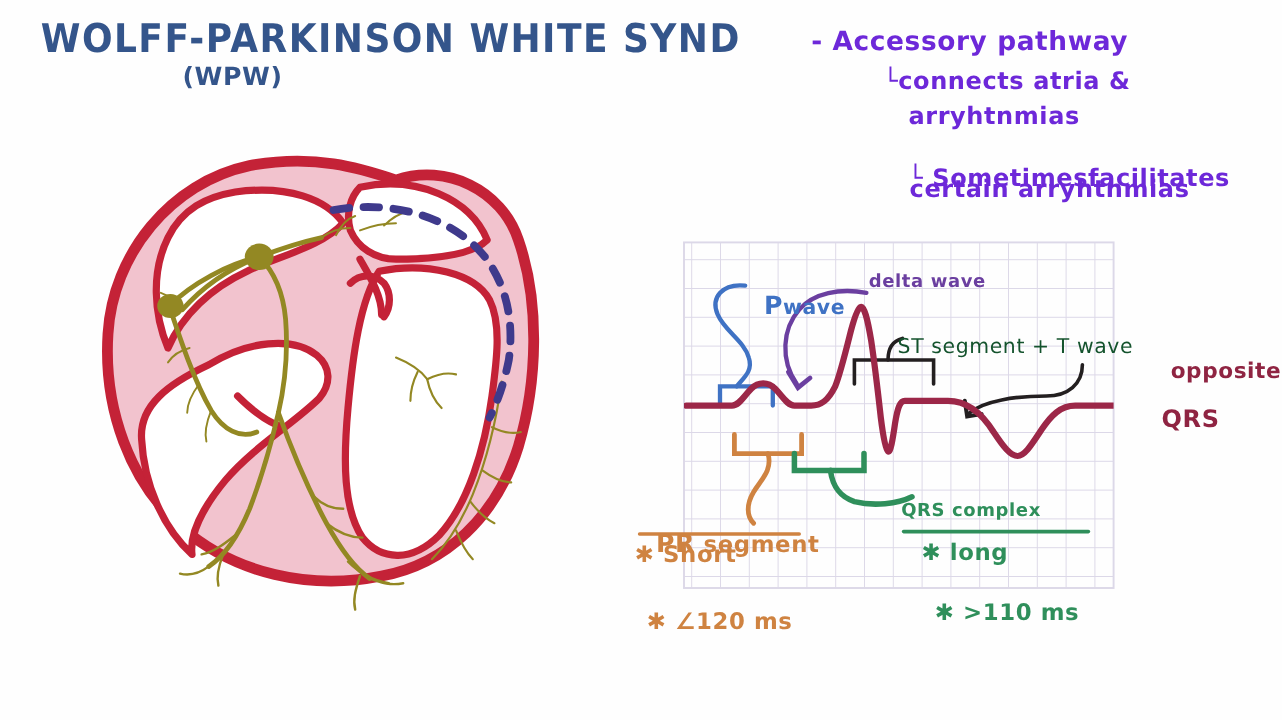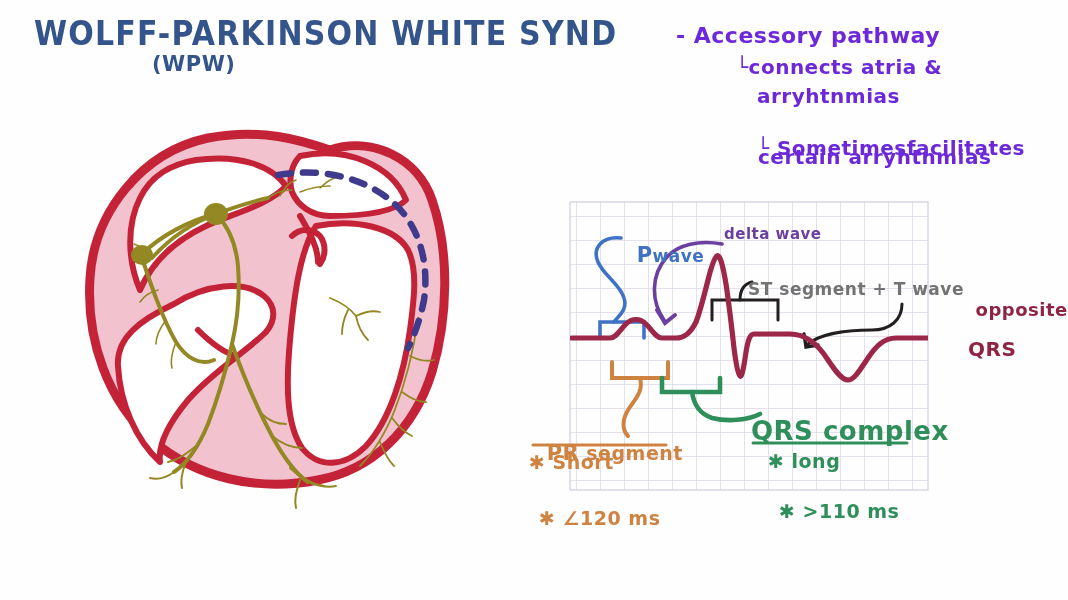--- a/index.html
+++ b/index.html
@@ -72,41 +72,41 @@
     left: 621px; top: 222px;
     font-size: 21px; color: #3f72c4; font-weight: 700;
   }
   #lbl-pwave .sm { font-size: 17px; font-weight: 600;}
   #lbl-delta {
     left: 724px; top: 227px;
     font-size: 15px; color: #6b3fa0; font-weight: 600;
   }
   #lbl-st {
     left: 748px; top: 281px;
-    font-size: 17px; color: #737373; font-weight: 700;
+    font-size: 17px; color: #14532d; font-weight: 400;
   }
   #lbl-opposite {
     left: 962px; top: 282px;
     font-size: 18px; color: #8f2442; font-weight: 700;
   }
   #lbl-opposite .l2 { display:block; margin-left: 6px; font-size: 20px;}
 
   
   .orange { color: #cf8341; }
   #lbl-pr {
     left: 531px; top: 420px;
     font-size: 21px; font-weight: 700;
   }
   #lbl-pr .it { font-weight: 600; font-size: 19px; }
   #lbl-pr-1 { left: 529px; top: 453px; font-size: 19px; font-weight: 700; }
   #lbl-pr-2 { left: 539px; top: 484px; font-size: 19px; font-weight: 700; margin-top: 25px; }
 
   
   .green { color: #2f8f5b; }
-  #lbl-qrs   { left: 751px; top: 418px; font-size: 26px; font-weight: 700; }
+  #lbl-qrs   { left: 751px; top: 418px; font-size: 15px; font-weight: 700; }
   #lbl-qrs-1 { left: 768px; top: 452px; font-size: 19px; font-weight: 700; }
   #lbl-qrs-2 { left: 779px; top: 502px; font-size: 19px; font-weight: 700; text-align: center; }
 </style>
 </head>
 <body>
 
 <svg id="canvas" viewBox="0 0 1068 600" xmlns="http://www.w3.org/2000/svg">
 
   <g>
     <defs>

